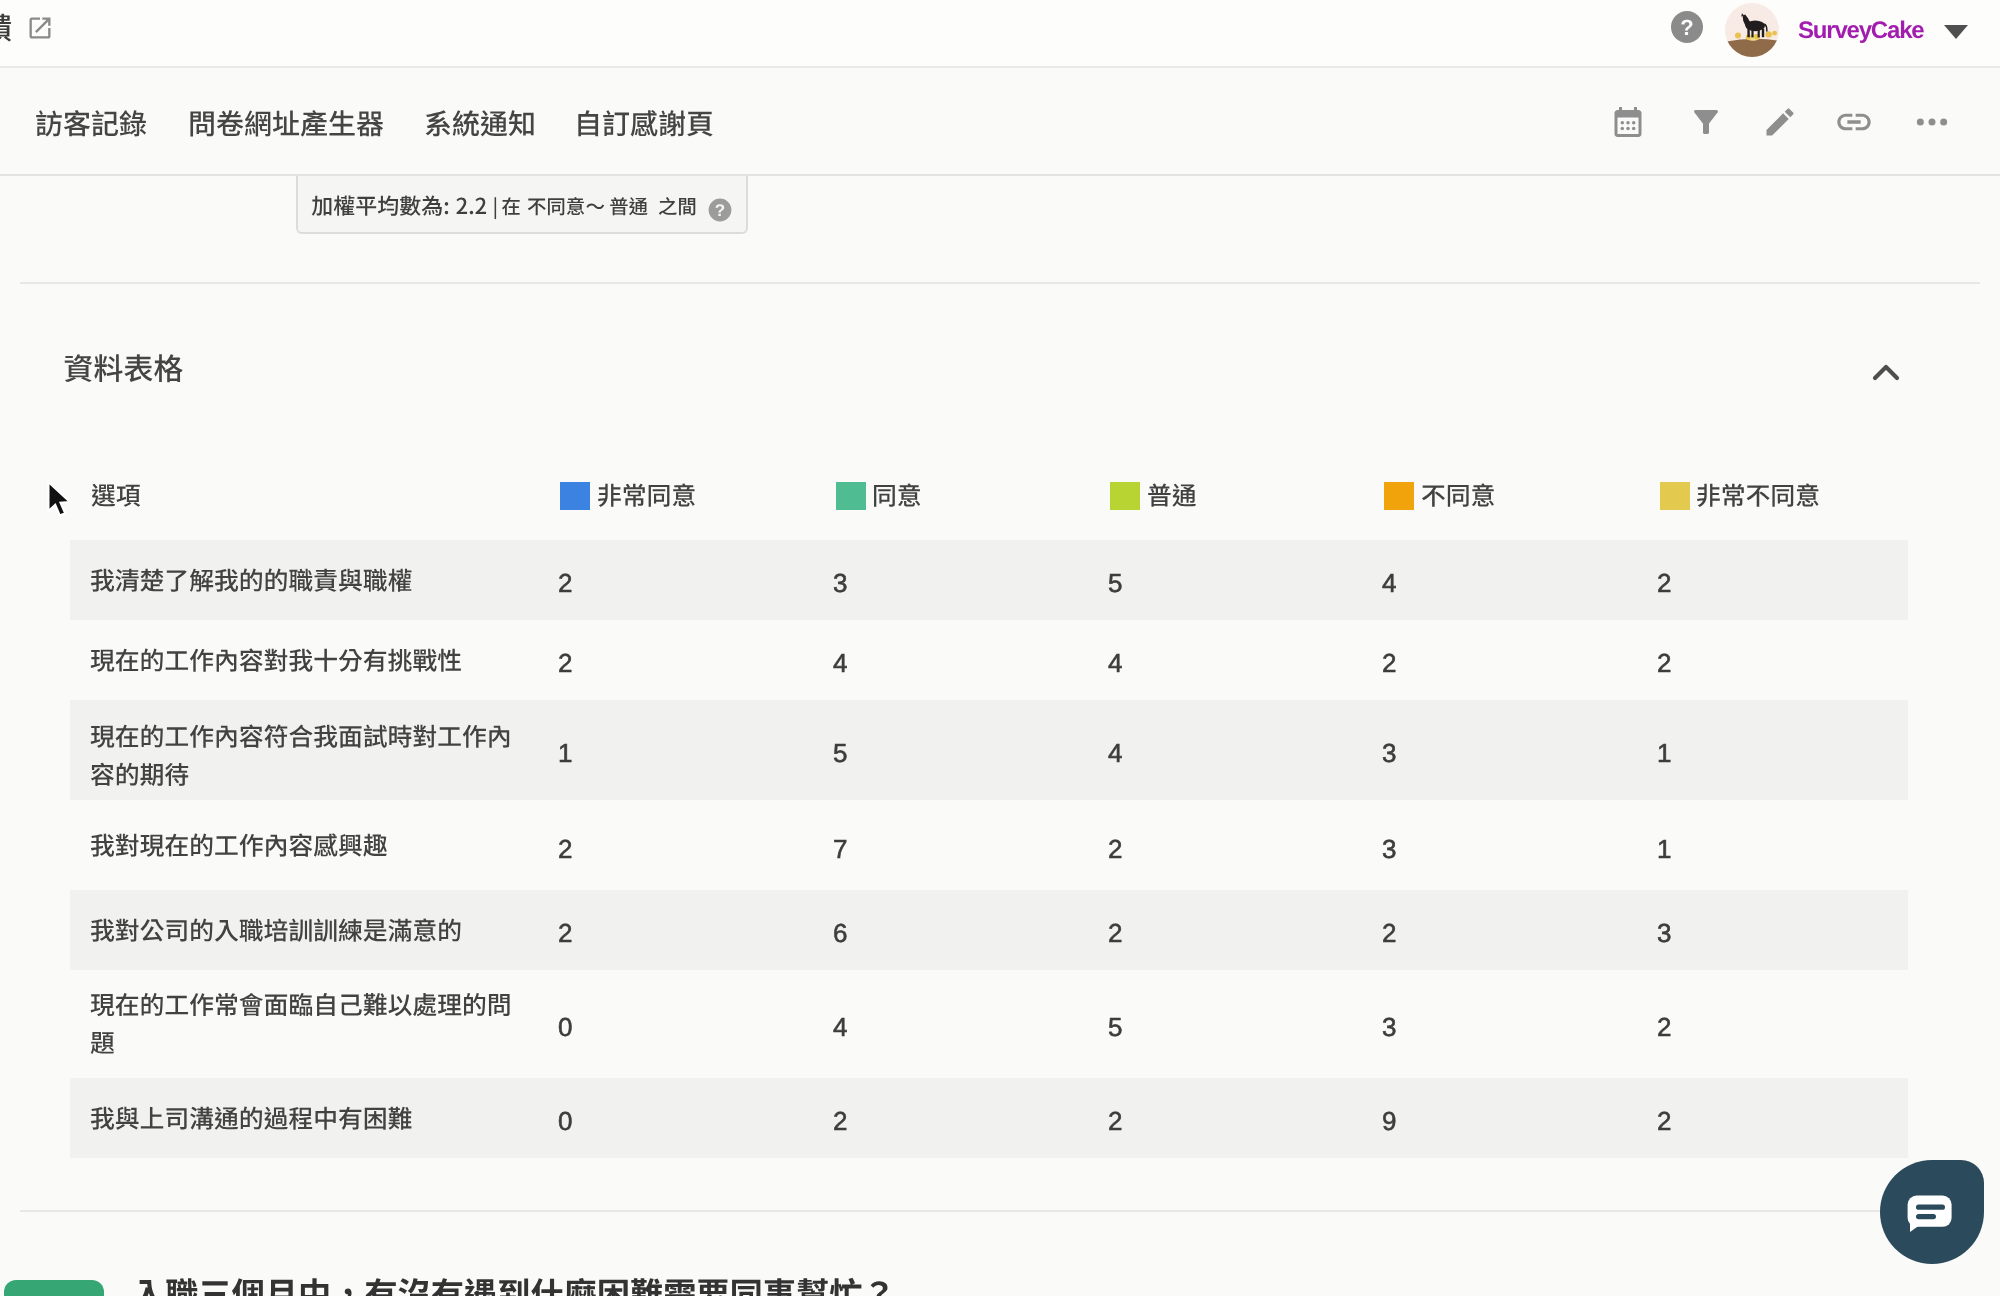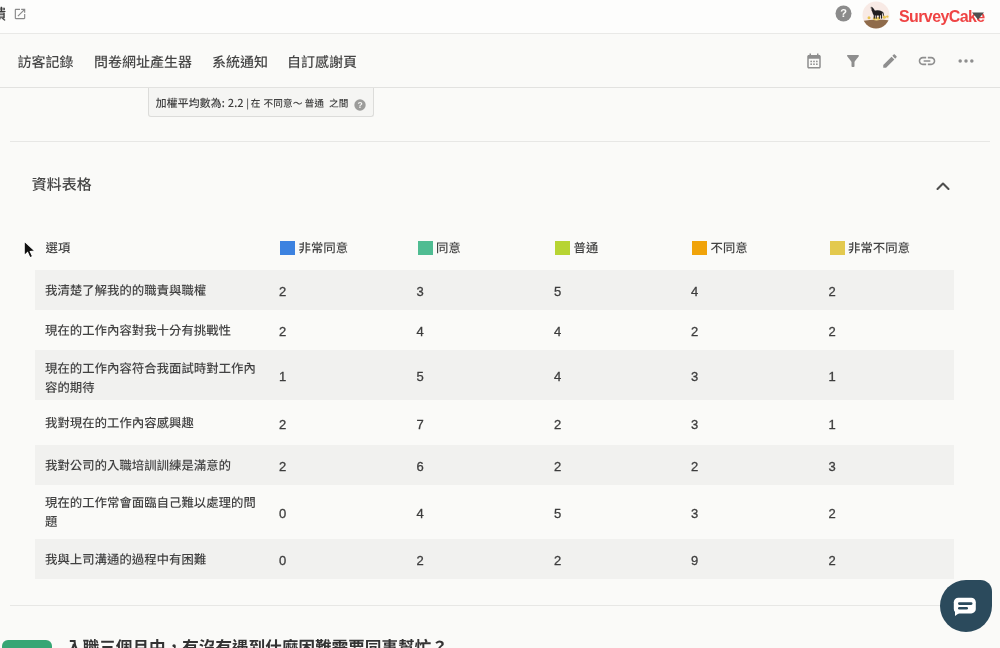--- a/index.html
+++ b/index.html
@@ -1,21 +1,21 @@
 <!DOCTYPE html>
 <html><head><meta charset="utf-8"><style>
 *{margin:0;padding:0;box-sizing:border-box}
 html,body{width:1000px;height:648px;overflow:hidden}
 body{position:relative;font-family:"Liberation Sans",sans-serif;background:#fafaf8}
 .abs{position:absolute}
 .num{position:absolute;font-size:13px;color:#3d3d3d;-webkit-text-stroke:0.3px #3d3d3d}
 </style></head><body>
 <div class="abs" style="left:0;top:0;width:1000px;height:34px;background:#fdfdfc;border-bottom:1px solid #e9e9e7"></div>
 <div class="abs" style="left:0;top:35px;width:1000px;height:53px;border-bottom:1px solid #e2e2e0"></div>
-<div class="abs" style="left:899px;top:8px;font-size:16px;font-weight:700;color:#ef4444;letter-spacing:-0.6px">SurveyCake</div>
+<div class="abs" style="left:899px;top:8px;font-size:12px;font-weight:700;color:#a21caf;letter-spacing:-0.6px">SurveyCake</div>
 <div class="abs" style="left:148px;top:88px;width:226px;height:29px;background:#f5f5f3;border:1px solid #dcdcda;border-top:none;border-radius:0 0 3px 3px"></div>
 <div class="abs" style="left:10px;top:141px;width:980px;height:1px;background:#e7e7e5"></div>
 <div style="position:absolute;left:35px;top:270px;width:919px;height:40px;background:#f1f1ef;"></div>
 <div class="num" style="left:279px;top:271.5px;height:40px;line-height:40px">2</div>
 <div class="num" style="left:416.5px;top:271.5px;height:40px;line-height:40px">3</div>
 <div class="num" style="left:554px;top:271.5px;height:40px;line-height:40px">5</div>
 <div class="num" style="left:691px;top:271.5px;height:40px;line-height:40px">4</div>
 <div class="num" style="left:828.5px;top:271.5px;height:40px;line-height:40px">2</div>
 <div style="position:absolute;left:35px;top:310px;width:919px;height:40px;"></div>
 <div class="num" style="left:279px;top:311.5px;height:40px;line-height:40px">2</div>

